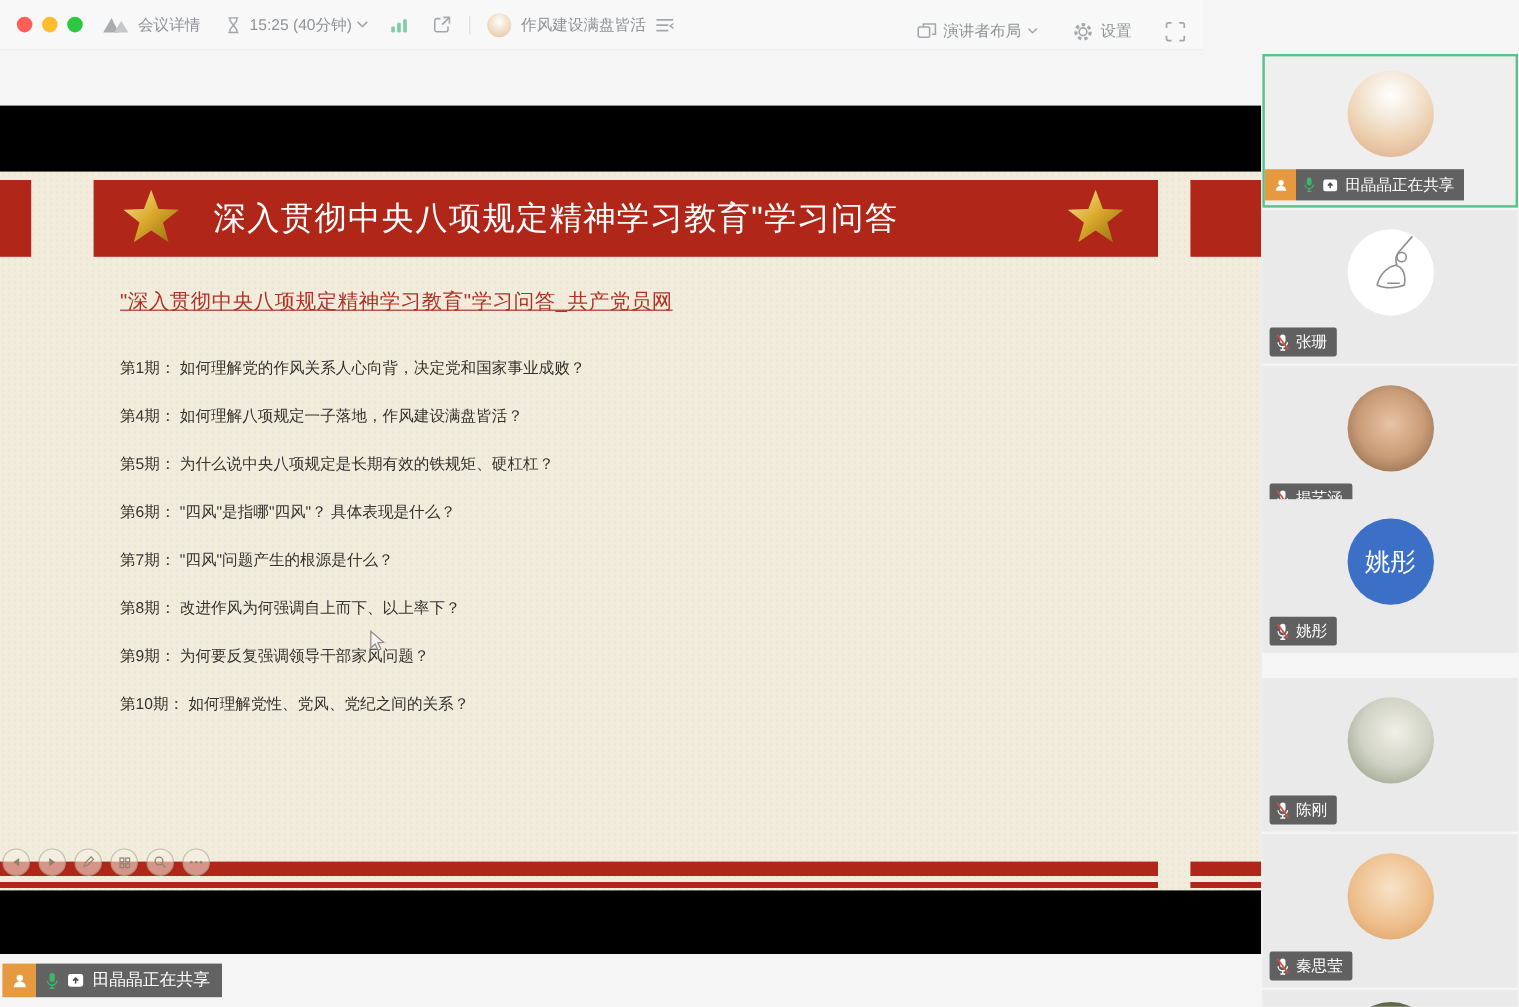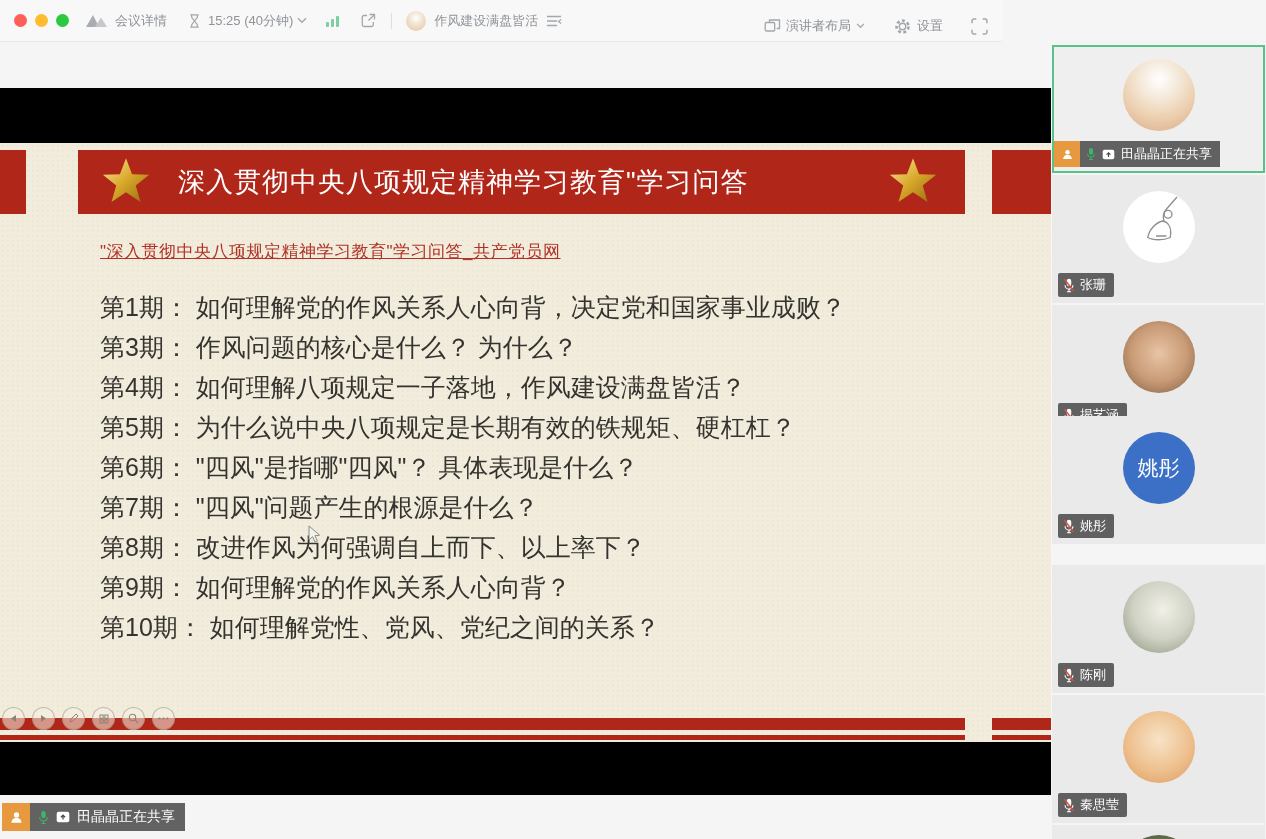--- a/index.html
+++ b/index.html
@@ -36,21 +36,21 @@
   .bb-right { left:992px; width:59px; }
   .star { width:52px; height:52px; flex:0 0 auto; }
   .star.left { margin-left:22px; }
   .star.right { margin-left:auto; margin-right:26px; }
   .slide-title { color:#ffffff; font-size:27px; letter-spacing:1px; margin-left:26px; white-space:nowrap; }
 
   .slide-link { position:absolute; top:97px; left:100px; color:#b03226; font-size:17px;
     text-decoration:underline; letter-spacing:0.5px; }
 
   .questions { position:absolute; top:144px; left:100px; width:880px; }
-  .q-row { height:40px; line-height:40px; font-size:25px; color:#35332f; white-space:nowrap; }
+  .q-row { height:40px; line-height:40px; font-size:13px; color:#35332f; white-space:nowrap; }
 
   .bottom-stripes { position:absolute; top:575px; left:0; width:1051px; height:24px; }
   .stripe-seg { position:absolute; top:0; height:24px; }
   .stripe-seg .thick { position:absolute; top:0; left:0; right:0; height:12px; background:#b02618; }
   .stripe-seg .thin  { position:absolute; top:17px; left:0; right:0; height:5px; background:#b02618; }
   .seg-main { left:0; width:965px; } .seg-right { left:992px; width:59px; }
 
   .pctl-bar { position:absolute; top:564px; left:2px; display:flex; gap:7px; }
   .pctl { width:23px; height:23px; border-radius:50%; background:rgba(246,241,228,0.55);
     border:1px solid rgba(140,130,110,0.45); display:flex; align-items:center; justify-content:center; }
@@ -192,27 +192,26 @@
               <path d="M12 1l2.8 7.4 7.9.3-6.2 4.9 2.2 7.6L12 16.7l-6.7 4.5 2.2-7.6-6.2-4.9 7.9-.3z" fill="url(#g1)"></path>
             </svg>
           </div>
           <div class="banner-block bb-right"></div>
         </div>
 
         <span class="slide-link">"深入贯彻中央八项规定精神学习教育"学习问答_共产党员网</span>
 
         <div class="questions">
           <div class="q-row">第1期： 如何理解党的作风关系人心向背，决定党和国家事业成败？</div>
-          <div class="q-row">第3期： 作风问题的核心是什么？ 为什么？</div>
           <div class="q-row">第4期： 如何理解八项规定一子落地，作风建设满盘皆活？</div>
           <div class="q-row">第5期： 为什么说中央八项规定是长期有效的铁规矩、硬杠杠？</div>
           <div class="q-row">第6期： "四风"是指哪"四风"？ 具体表现是什么？</div>
           <div class="q-row">第7期： "四风"问题产生的根源是什么？</div>
           <div class="q-row">第8期： 改进作风为何强调自上而下、以上率下？</div>
-          <div class="q-row">第9期： 如何理解党的作风关系人心向背？</div>
+          <div class="q-row">第9期： 为何要反复强调领导干部家风问题？</div>
           <div class="q-row">第10期： 如何理解党性、党风、党纪之间的关系？</div>
         </div>
 
         <div class="bottom-stripes">
           <div class="stripe-seg seg-main">
               <div class="thick"></div>
               <div class="thin"></div>
             </div>
           <div class="stripe-seg seg-right">
               <div class="thick"></div>

